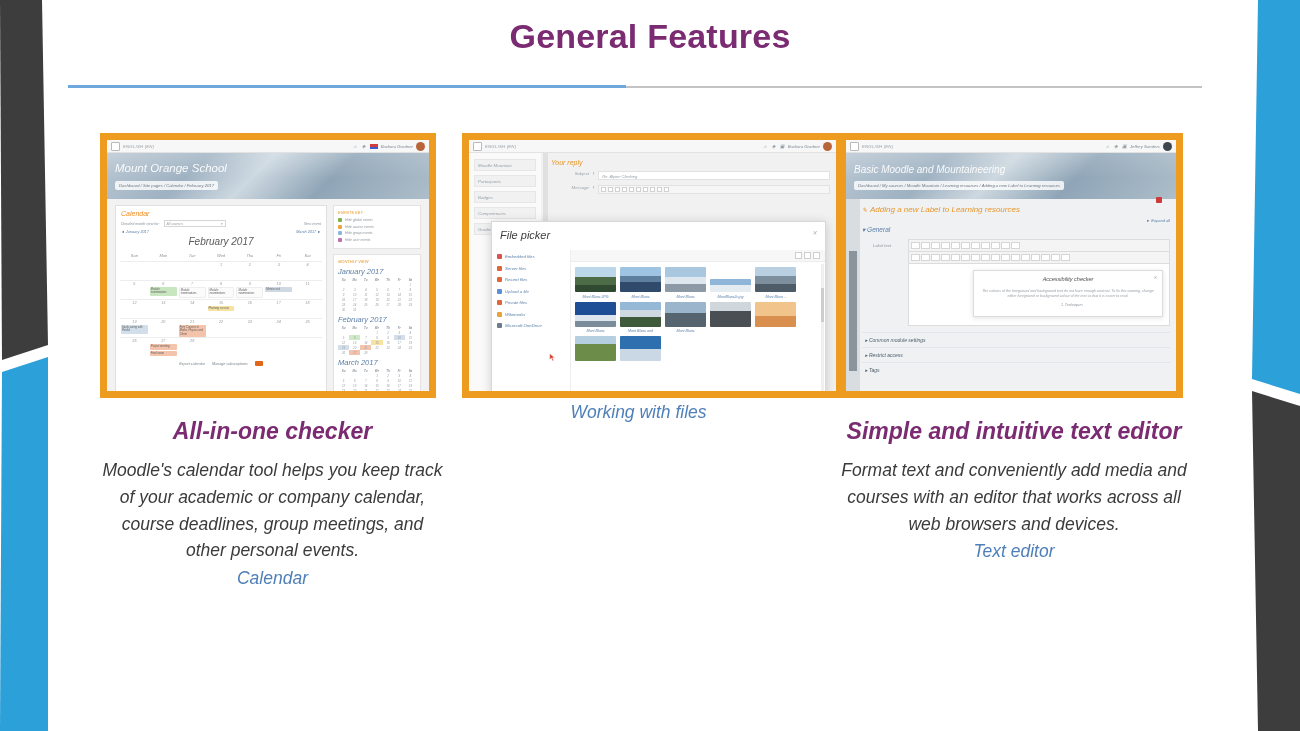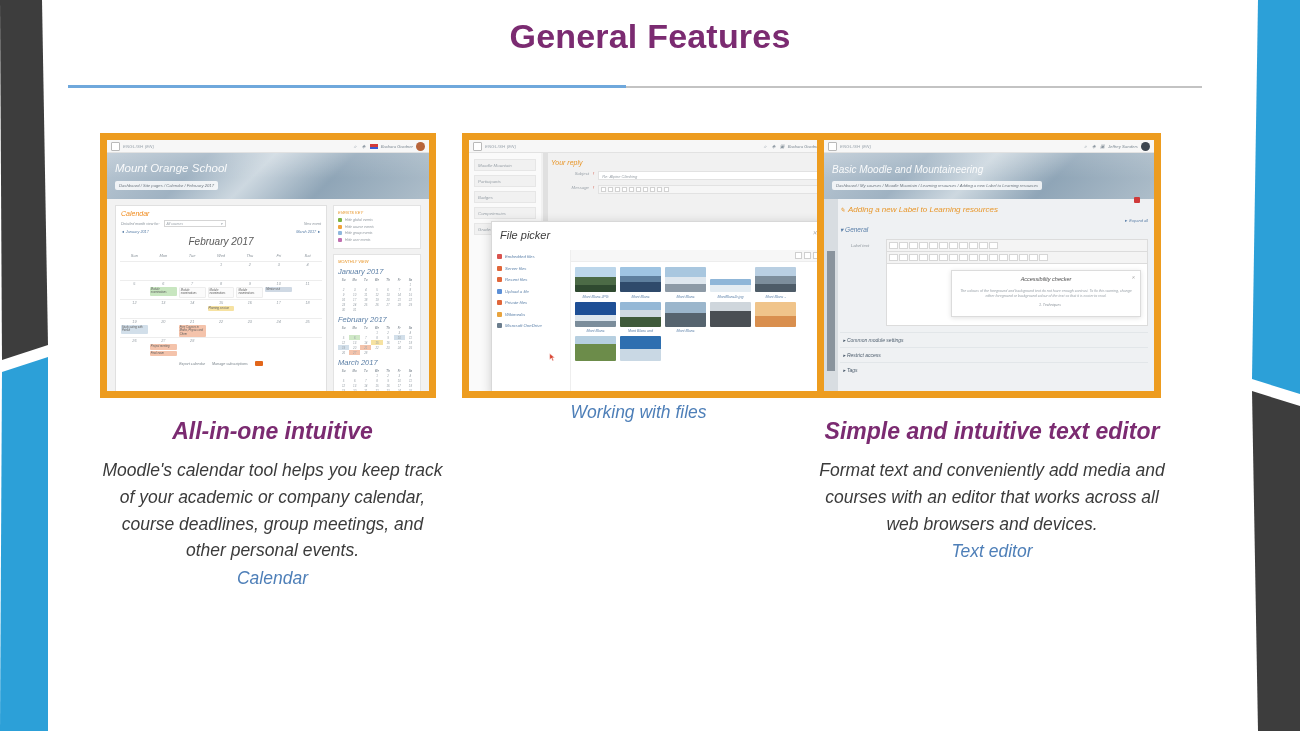--- a/index.html
+++ b/index.html
@@ -25,21 +25,21 @@
   }
   .rule { position: absolute; left: 68px; top: 85px; width: 1134px; height: 3px; }
   .rule-gray { position: absolute; left: 0; top: 1px; width: 100%; height: 2px; background: #c3c3c3; }
   .rule-blue { position: absolute; left: 0; top: 0; width: 558px; height: 3px; background: #6FA8DC; }
 
   
   .cards { position: absolute; left: 0; top: 133px; width: 1300px; display: flex; }
   .card { position: relative; font-style: italic; }
   .card-1 { margin-left: 100px; width: 345px; }
   .card-2 { margin-left: 17px; width: 353px; }
-  .card-3 { margin-left: 2px; width: 350px; }
+  .card-3 { margin-left: 24px; width: 350px; }
 
   .shot-frame {
     border: 7px solid #ED9C1F;
     background: #ED9C1F;
     width: 336px; height: 265px;
     overflow: hidden; position: relative;
   }
   .card-2 .shot-frame { width: 381px; }
   .card-3 .shot-frame { width: 344px; }
   .shot { position: absolute; inset: 0; overflow: hidden; background: #fff; }
@@ -599,21 +599,21 @@
                       <div class="mini-day">25</div>
                     </div>
                   </div>
               </div>
             </div>
           </div>
 
         </div>
       </div>
 
-      <div class="card-heading">All-in-one intuitive</div>
+      <div class="card-heading">All-in-one checker</div>
       <div class="card-body">Moodle's calendar tool helps you keep track of your academic or company calendar, course deadlines, group meetings, and other personal events.</div>
       <a class="card-link">Calendar</a>
     </div>
 
     <div class="card card-2">
       <div class="shot-frame">
         <div class="shot">
 
           <div class="m-topbar">
             <div class="m-burger"></div>

